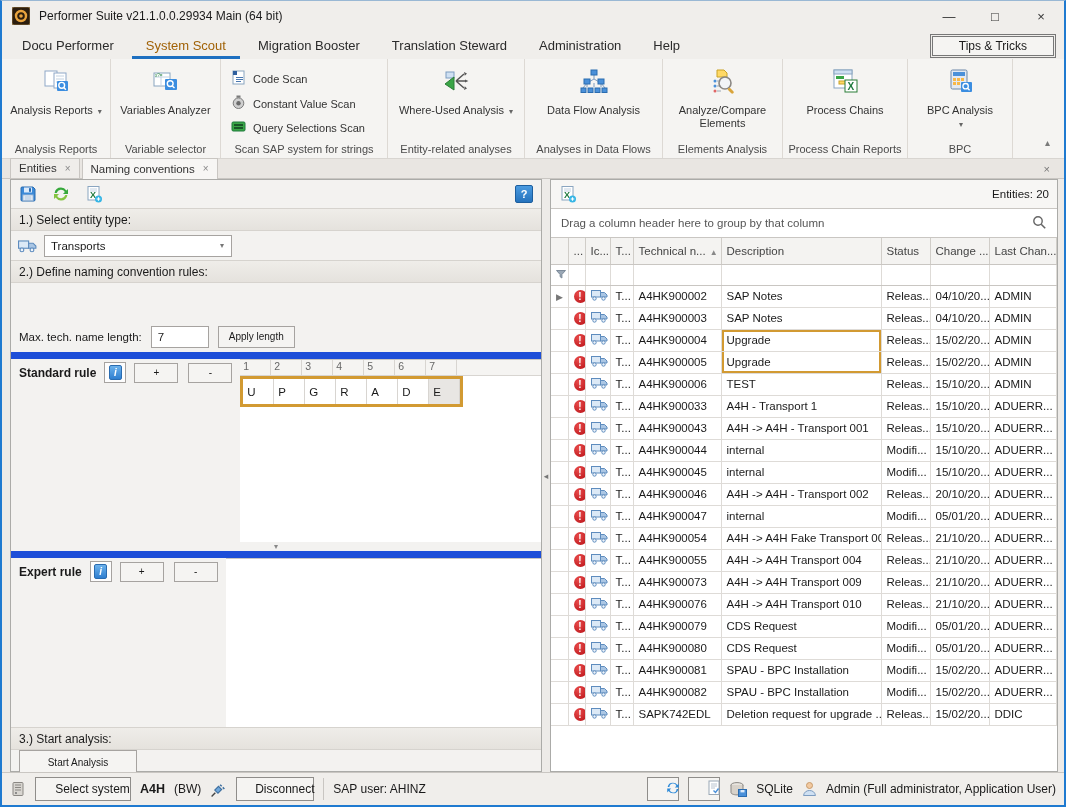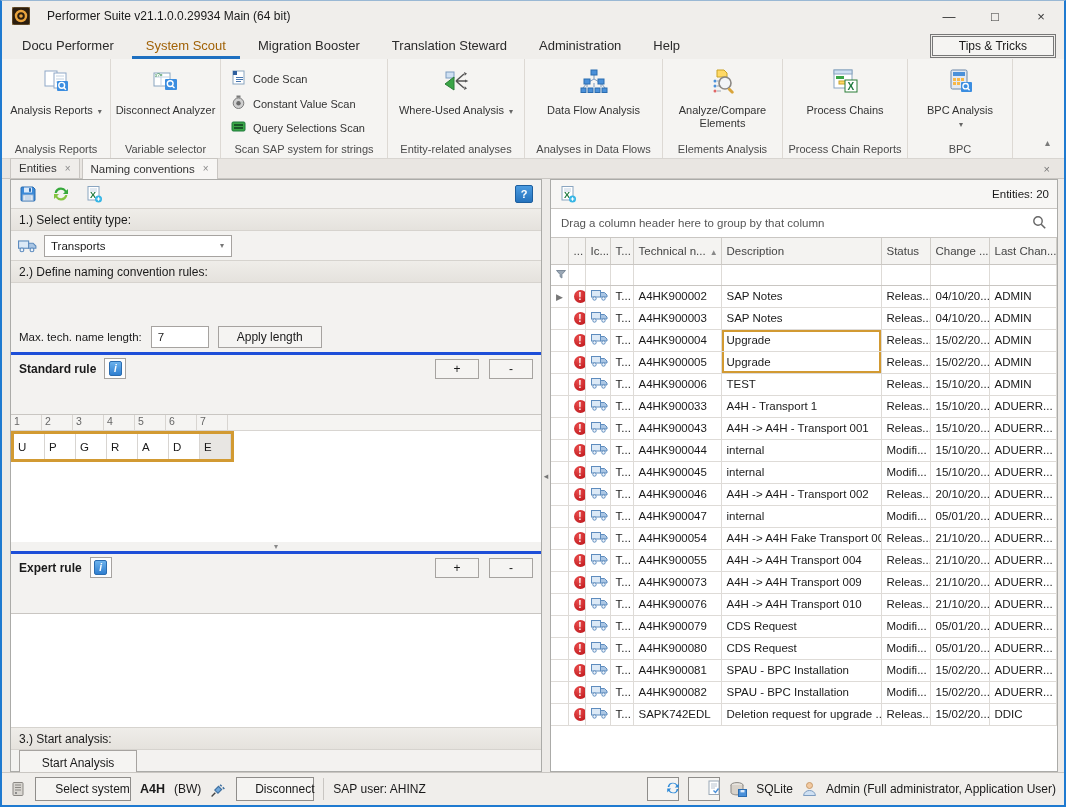--- a/index.html
+++ b/index.html
@@ -2,21 +2,21 @@
 <html><head>
 <meta charset="utf-8">
 <style>
   * { margin:0; padding:0; box-sizing:border-box; }
   html,body { width:1066px; height:807px; font-family:"Liberation Sans","DejaVu Sans",sans-serif; }
   .window { width:1066px; height:807px; border:2px solid #1f7ad0; border-top:1px solid #9ab8d4;
             background:#f0eeeb; display:flex; flex-direction:column; overflow:hidden; }
 
   
   .titlebar { height:30px; display:flex; align-items:center; background:#f0eeeb; padding-left:10px; flex:0 0 auto; }
-  .title-text { font-size:12px; color:#1a1a1a; margin-left:17px; }
+  .title-text { font-size:12px; color:#1a1a1a; margin-left:9px; }
   .win-controls { margin-left:auto; display:flex; height:100%; }
   .win-btn { width:46px; height:100%; display:flex; align-items:center; justify-content:center;
              font-size:13px; color:#333; cursor:default; }
 
   
   .menubar { height:28px; display:flex; align-items:flex-end; background:#f0eeeb; padding-left:6px; flex:0 0 auto; position:relative; }
   .menu-tab { font-size:13px; color:#2b2b2b; padding:4px 14px 6px 14px; margin-right:4px; }
   .menu-tab.active { color:#a16207; border-bottom:3px solid #1d6fc0; padding-bottom:3px; }
   .tips-wrap { position:absolute; right:8px; top:3px; border:1px solid #777; padding:1px; background:#f0eeeb; }
   .tips-btn { border:1px solid #777; background:#f5f4f2; font-size:12px; color:#1a1a1a; padding:2px 26px; }
@@ -53,23 +53,23 @@
               border:1px solid #1c5e9e; color:#fff; font-weight:bold; font-size:11px; display:flex; align-items:center; justify-content:center; }
   .sec-header { height:23px; background:linear-gradient(#efede9,#e5e2dd); border-top:1px solid #d6d3ce; border-bottom:1px solid #d6d3ce;
                 font-size:12px; font-weight:normal; color:#1a1a1a; display:flex; align-items:center; padding-left:8px; flex:0 0 auto; }
   .entity-row { height:29px; display:flex; align-items:center; gap:7px; padding-left:7px; flex:0 0 auto; }
   .combo { width:188px; height:22px; background:#fff; border:1px solid #a6a3a0; display:flex; align-items:center;
            font-size:11.5px; color:#1a1a1a; padding-left:6px; }
   .combo .arr { margin-left:auto; margin-right:7px; color:#777; font-size:8px; }
   .maxlen-row { height:31px; display:flex; align-items:center; gap:9px; padding-left:8px; font-size:11.5px; color:#1a1a1a; flex:0 0 auto;margin-top:38px; }
   .num-input { width:58px; height:22px; background:#fff; border:1px solid #a6a3a0; font-size:11.5px; padding-left:6px;
                display:flex; align-items:center; }
-  .btn { height:22px; background:#f5f4f2; border:1px solid #a6a3a0; font-size:12px; color:#1a1a1a;
-         display:flex; align-items:center; justify-content:center; padding:0 18px; }
-  .rule-panel { border-top:3px solid #1d4ed8; display:flex; flex-direction:column; flex:0 0 auto;gap:32px; }
+  .btn { height:22px; background:#f5f4f2; border:1px solid #a6a3a0; font-size:10px; color:#1a1a1a;
+         display:flex; align-items:center; justify-content:center; padding:0 10px; }
+  .rule-panel { border-top:7px solid #1d4ed8; display:flex; flex:0 0 auto; }
   .rule-title-row { height:27px; display:flex; align-items:center; padding:0 8px; gap:8px; flex:0 0 auto; }
   .rule-title { font-size:12px; font-weight:bold; color:#1a1a1a; }
   .iwrap { width:22px; height:21px; border:1px solid #a6a3a0; background:#fdfdfd; display:flex; align-items:center; justify-content:center; }
   .infoico { width:13px; height:15px; border-radius:2px; background:linear-gradient(#6cb2ec,#2f7fd0); border:1px solid #2a6cb0;
              color:#fff; font-size:10px; font-weight:bold; font-style:italic; display:flex; align-items:center; justify-content:center; }
   .pm-btns { margin-left:auto; display:flex; gap:10px; }
   .pm { width:44px; height:20px; }
   .rule-grid { background:#fff; border-top:1px solid #c9c6c2; flex:1 1 auto; min-height:0; overflow:hidden; }
   .rg-head { display:flex; background:#f5f4f2; border-bottom:1px solid #d8d5d1; }
   .rg-h { width:31px; height:15px; font-size:10.5px; color:#666; border-right:1px solid #d8d5d1; padding-left:3px; }
@@ -171,21 +171,21 @@
         <span>
           <svg width="27" height="27" viewBox="0 0 27 27">
               <rect x="2" y="5" width="16" height="13" fill="#fff" stroke="#8aa5c0"></rect>
               <path d="M2 9h16M9 5v13" stroke="#c3d2e2"></path>
               <text x="3" y="8.5" font-size="4.6" fill="#2a8a3d">x?=</text>
               <rect x="13" y="11" width="12" height="11" rx="1" fill="#3b8de0"></rect>
               <circle cx="18.2" cy="15.6" r="2.9" fill="none" stroke="#fff" stroke-width="1.4"></circle>
               <path d="M20.3 17.9l2.2 2.2" stroke="#fff" stroke-width="1.4"></path>
             </svg>
         </span>
-        <span class="rcap"><span>Disconnect Analyzer</span></span>
+        <span class="rcap"><span>Variables Analyzer</span></span>
       </div>
       <div class="rlabel">Variable selector</div>
     </div>
     <div class="rgroup" style="width:167px; align-items:flex-start">
       <div class="rsmall-col">
         <div class="rsmall">
           <span><svg width="15" height="15">
                 <rect x="2" y="1" width="11" height="13" fill="#fff" stroke="#8aa5c0"></rect>
                 <path d="M2 1h4v4H2z" fill="#2e5f9e"></path>
                 <path d="M5 7.5h7M5 9.5h7M5 11.5h5" stroke="#4a78b0"></path>

